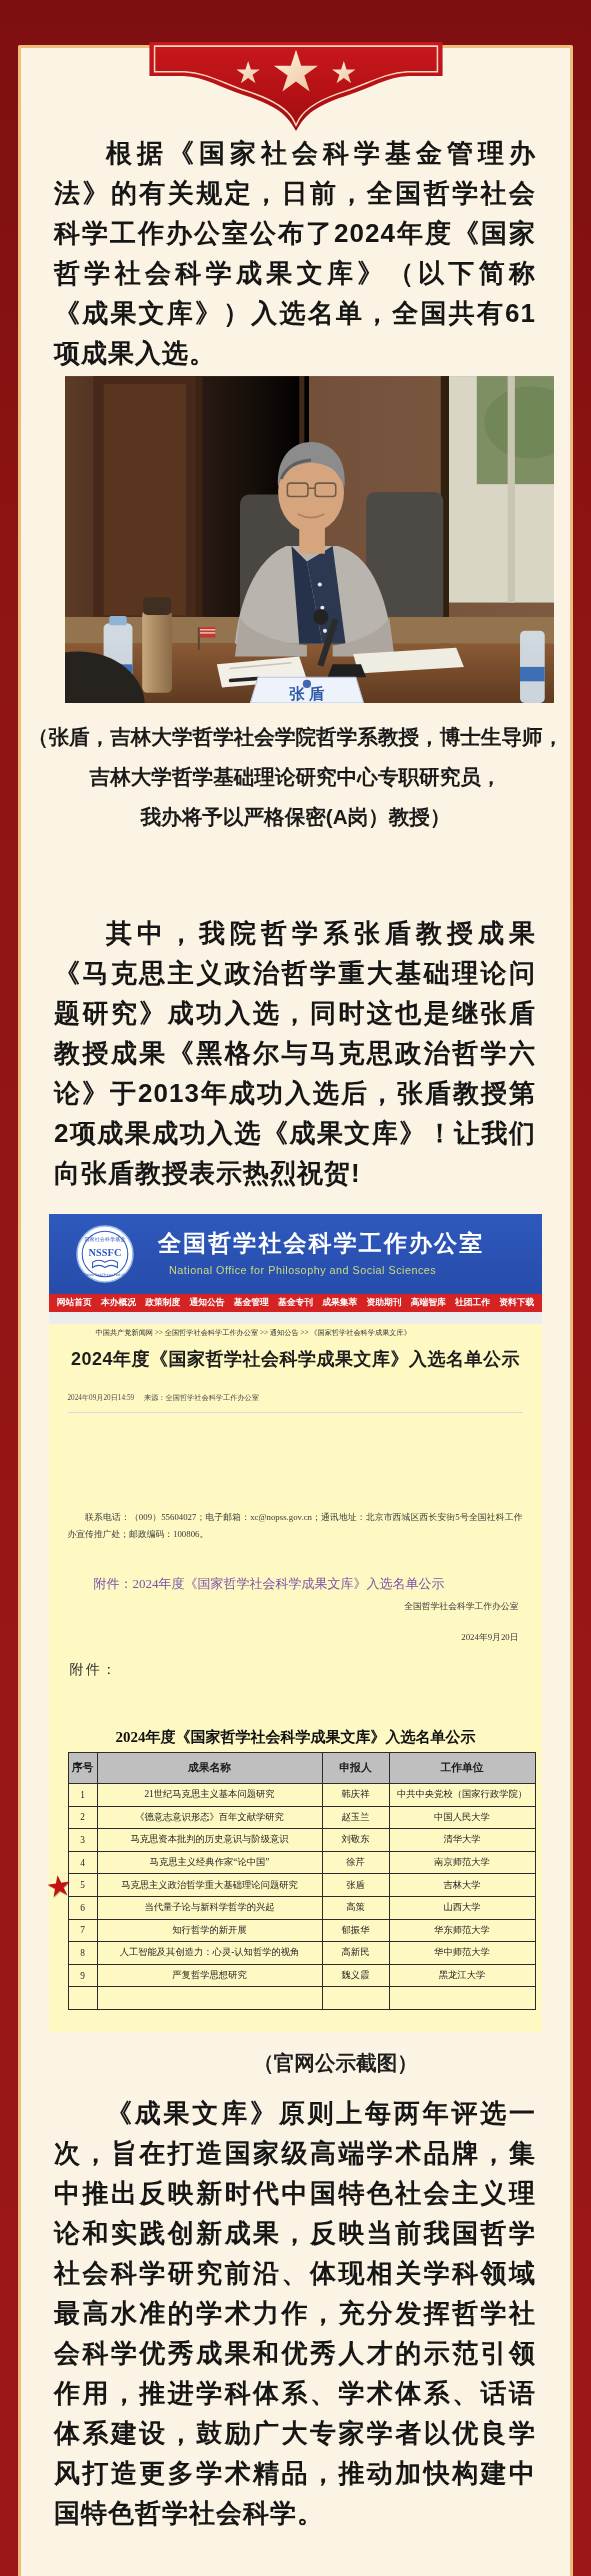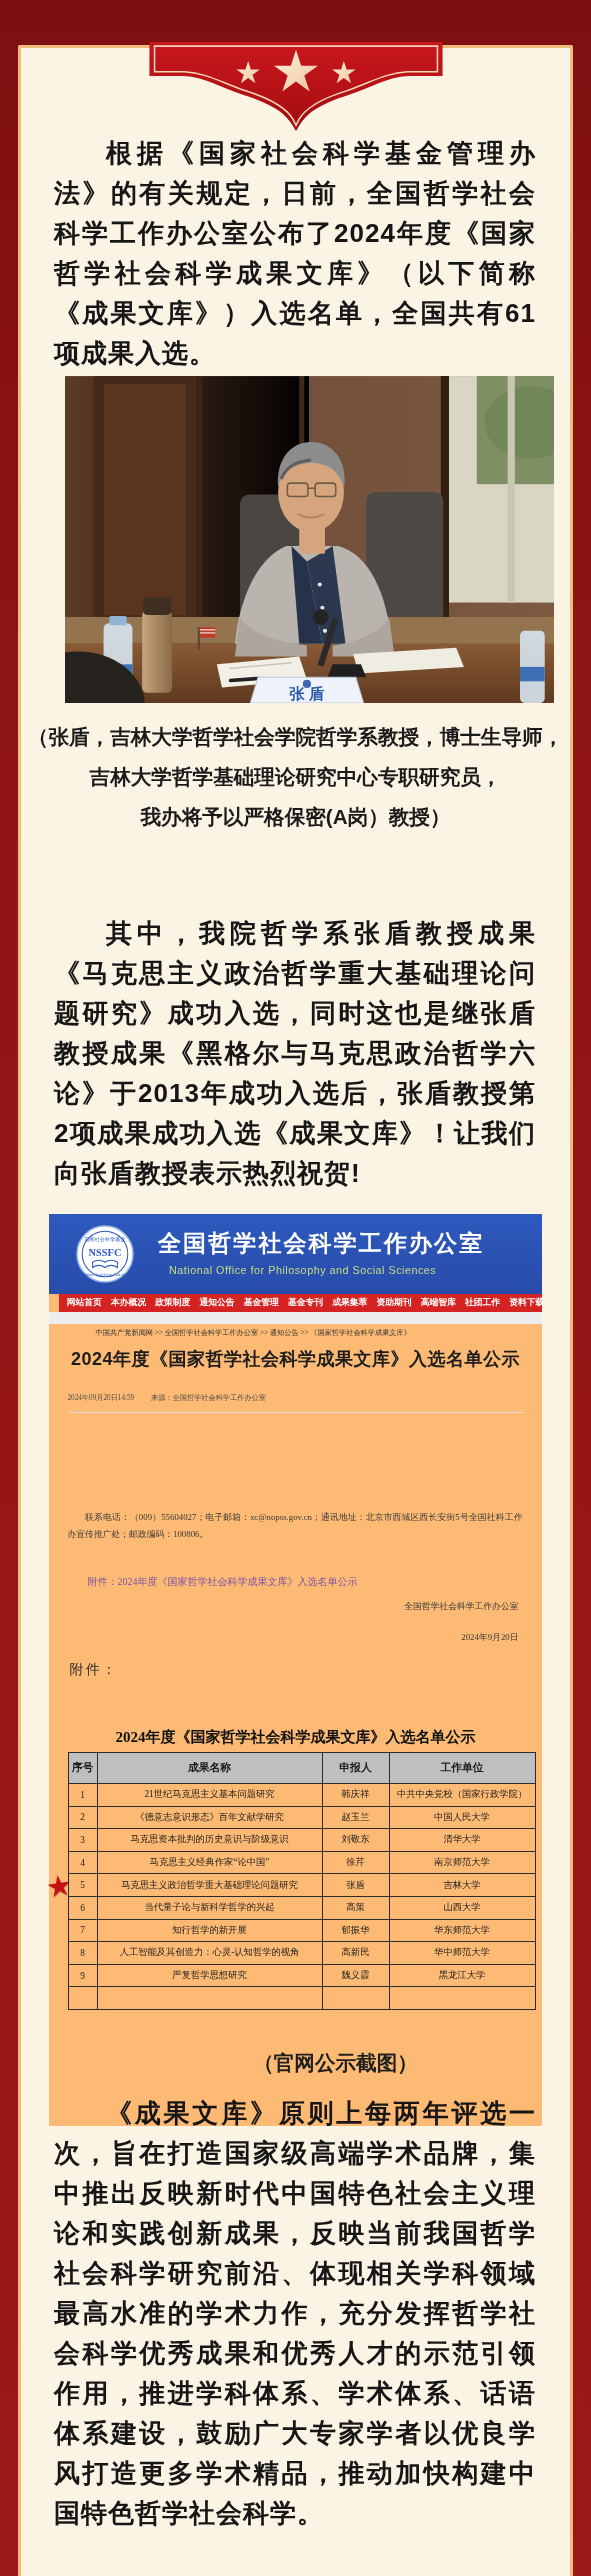--- a/index.html
+++ b/index.html
@@ -26,42 +26,42 @@
   }
   .center-caption{
     left:21px;width:549px;z-index:3;text-align:center;
     font-size:20.6px;font-weight:700;color:#1f1f1f;margin-left:40px;
   }
   
   .banner{left:149px;top:42px;width:294px;height:90px;z-index:4;}
   
   .photo{left:52px;top:376px;width:489px;height:327px;z-index:3;border-radius:1px;overflow:hidden;padding-left:13px;}
   
-  .webshot{left:49px;top:1214px;width:493px;height:912px;background:#fdba74;z-index:3;overflow:hidden;
+  .webshot{left:49px;top:1214px;width:493px;height:818px;background:#fef9c3;z-index:3;overflow:hidden;
     font-family:"Liberation Serif","DejaVu Serif",serif;}
   .site-header{position:absolute;left:0;top:0;width:493px;height:80px;background:linear-gradient(180deg,#2e59bd,#274cab);}
   .site-title{position:absolute;left:109px;top:14.4px;font-size:23px;font-weight:700;color:#ffffff;letter-spacing:2.1px;
     font-family:"Liberation Sans","DejaVu Sans",sans-serif;}
   .site-subtitle{position:absolute;left:120px;top:50px;font-size:10.8px;color:#c8dc7e;letter-spacing:0.5px;
     font-family:"Liberation Sans","DejaVu Sans",sans-serif;}
   .site-logo{position:absolute;left:27px;top:11.3px;width:58px;height:58px;}
-  .nav-bar{position:absolute;left:10px;top:80px;width:493px;height:18.5px;background:#d42322;
+  .nav-bar{position:absolute;left:0;top:80px;width:493px;height:18.5px;background:#d42322;
     display:flex;align-items:center;justify-content:space-around;padding:0 3.1px;box-sizing:border-box;}
   .nav-item{font-size:8.8px;font-weight:700;color:#ffffff;white-space:nowrap;
     font-family:"Liberation Sans","DejaVu Sans",sans-serif;}
   .gray-strip{position:absolute;left:0;top:98px;width:493px;height:12.4px;background:#ededed;}
   .breadcrumb{position:absolute;left:18.5px;top:114px;width:455px;font-size:7.2px;color:#333;margin-left:28px;}
   .notice-title{position:absolute;left:0;top:133px;width:493px;text-align:center;font-size:18px;font-weight:700;color:#1d1d1d;letter-spacing:0.5px;
     font-family:"Liberation Sans","DejaVu Sans",sans-serif;}
   .notice-meta{position:absolute;left:18.5px;top:179px;font-size:7.2px;color:#4a4a4a;}
-  .meta-src{margin-left:15px;}
+  .meta-src{margin-left:8px;}
   .divider{position:absolute;left:18.5px;top:198px;width:455px;height:0.5px;background:#d9d9d9;}
   .notice-body{position:absolute;left:18.5px;top:221px;width:455px;font-size:8.8px;line-height:17px;color:#3a3a3a;text-align:justify;text-indent:2em;}
   .notice-contact{position:absolute;left:18.5px;top:295px;width:455px;font-size:8.8px;line-height:17px;color:#3a3a3a;text-align:justify;text-indent:2em;}
-  .attach-line{position:absolute;left:18.5px;top:361px;width:455px;font-size:10px;color:#7b52a8;text-indent:2em;}
+  .attach-line{position:absolute;left:18.5px;top:361px;width:455px;font-size:13px;color:#7b52a8;text-indent:2em;}
   .attach-link{color:#7b52a8;text-decoration:none;}
   .sig-office{position:absolute;left:18.5px;top:387px;width:451px;text-align:right;font-size:8.8px;color:#3a3a3a;}
   .sig-date{position:absolute;left:18.5px;top:418px;width:451px;text-align:right;font-size:8.8px;color:#3a3a3a;}
   .attach-heading{position:absolute;left:20.6px;top:447px;font-size:14px;color:#2c2c2c;letter-spacing:2.1px;}
   .t1-title{position:absolute;left:0;top:514px;width:493px;text-align:center;font-size:15px;font-weight:700;color:#111;}
   table{border-collapse:collapse;table-layout:fixed;}
   .t1{position:absolute;left:18.5px;top:538px;width:466px;}
   .t1 td{border:0.5px solid #2b2b2b;text-align:center;vertical-align:middle;color:#1c1c1c;font-size:9.3px;padding:0 3.1px;overflow:hidden;white-space:nowrap;}
   .t1 .hrow td{background:#bfbfbf;font-weight:700;font-size:10.8px;height:30px;}
   .t1 .drow td{height:21.6px;}

